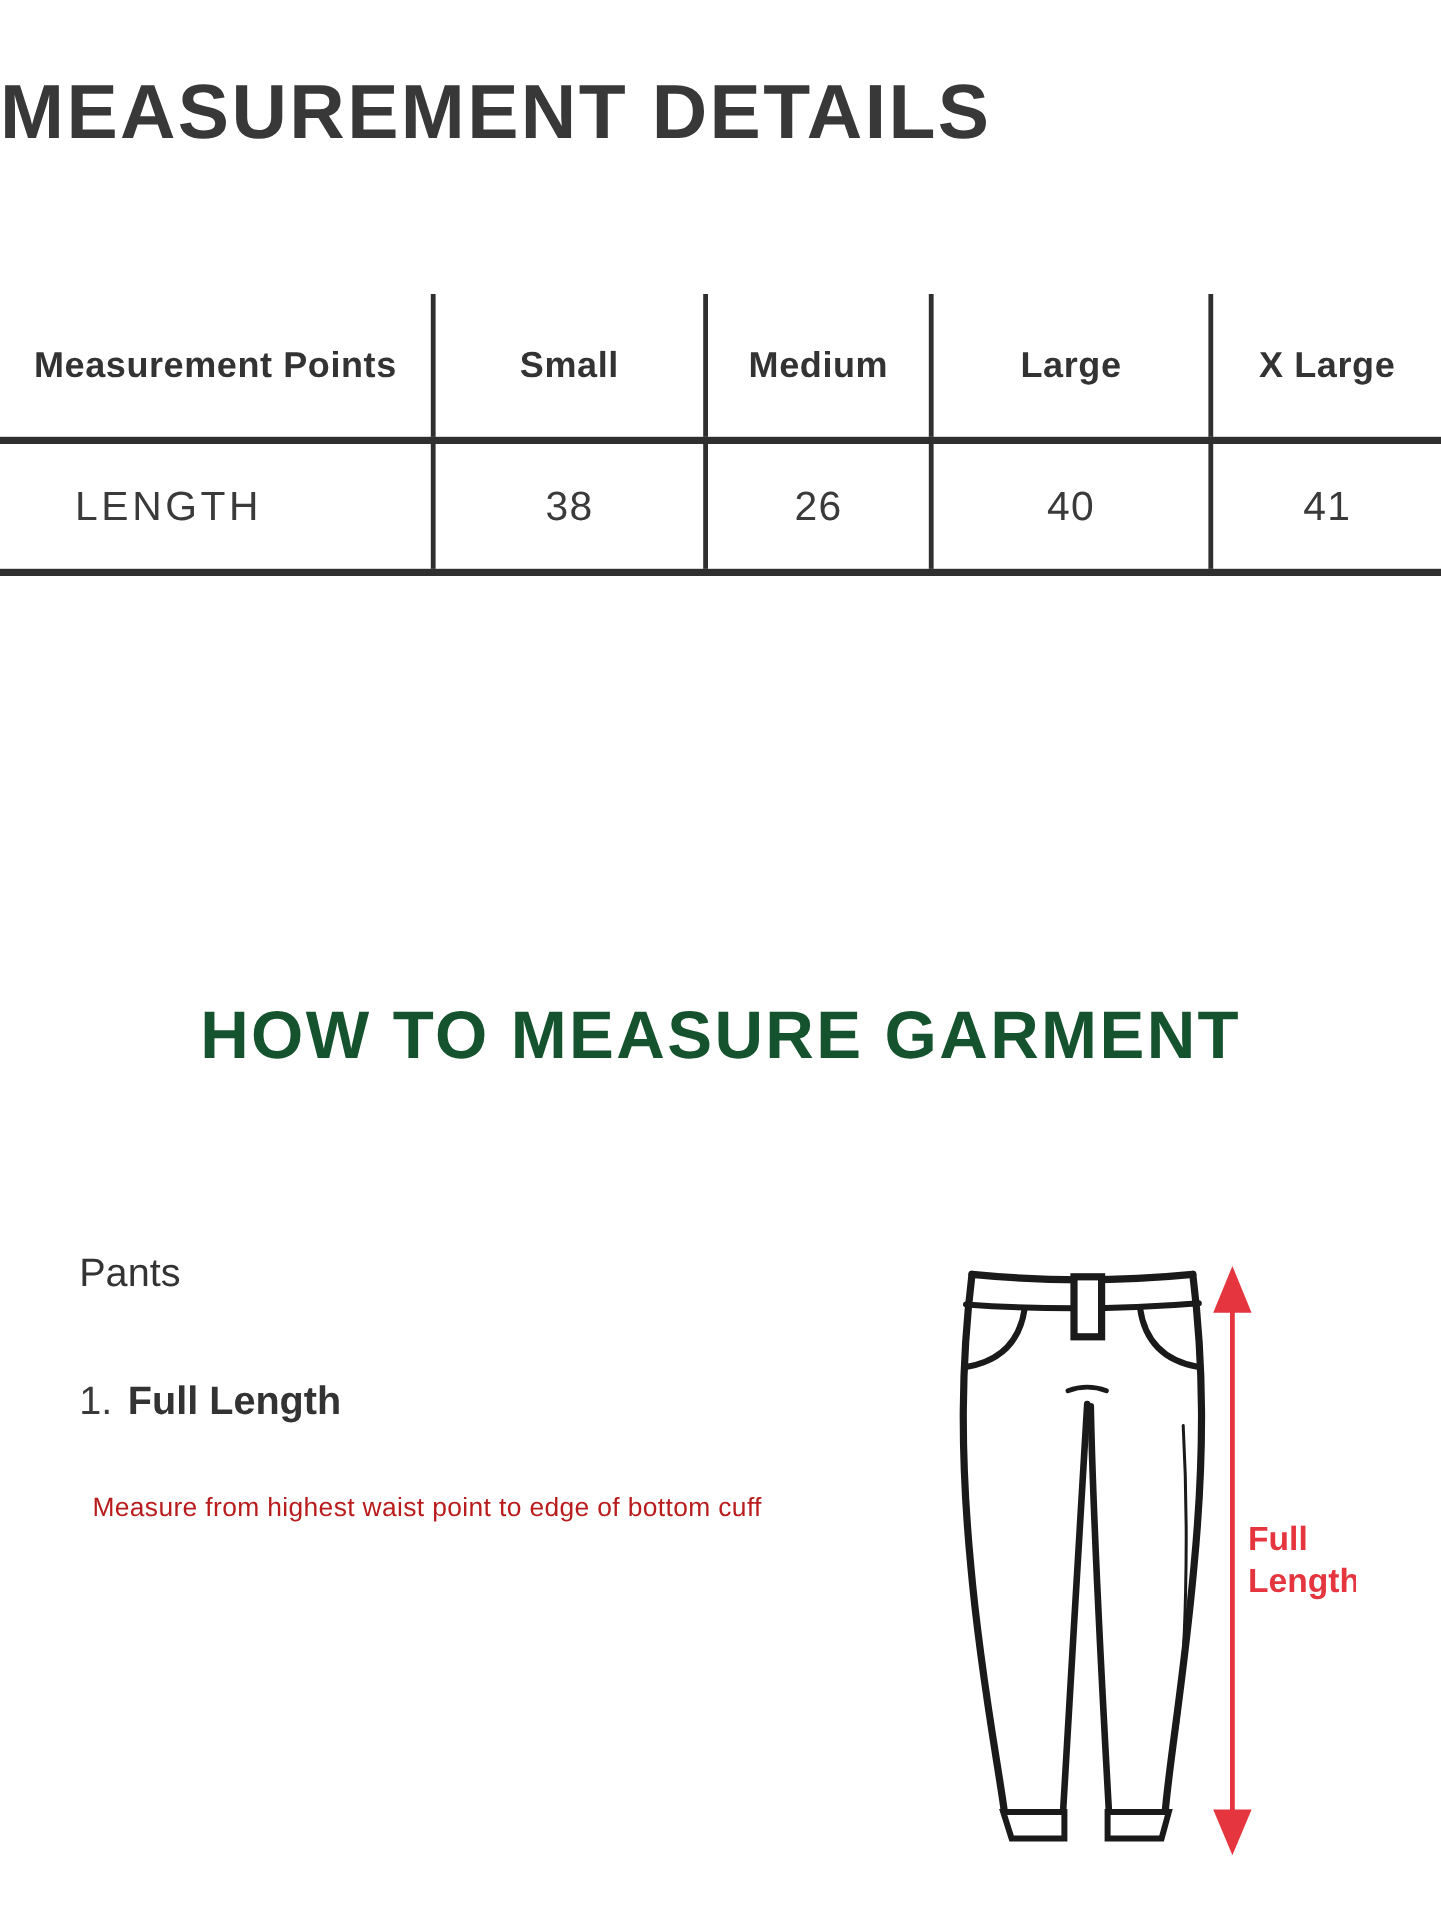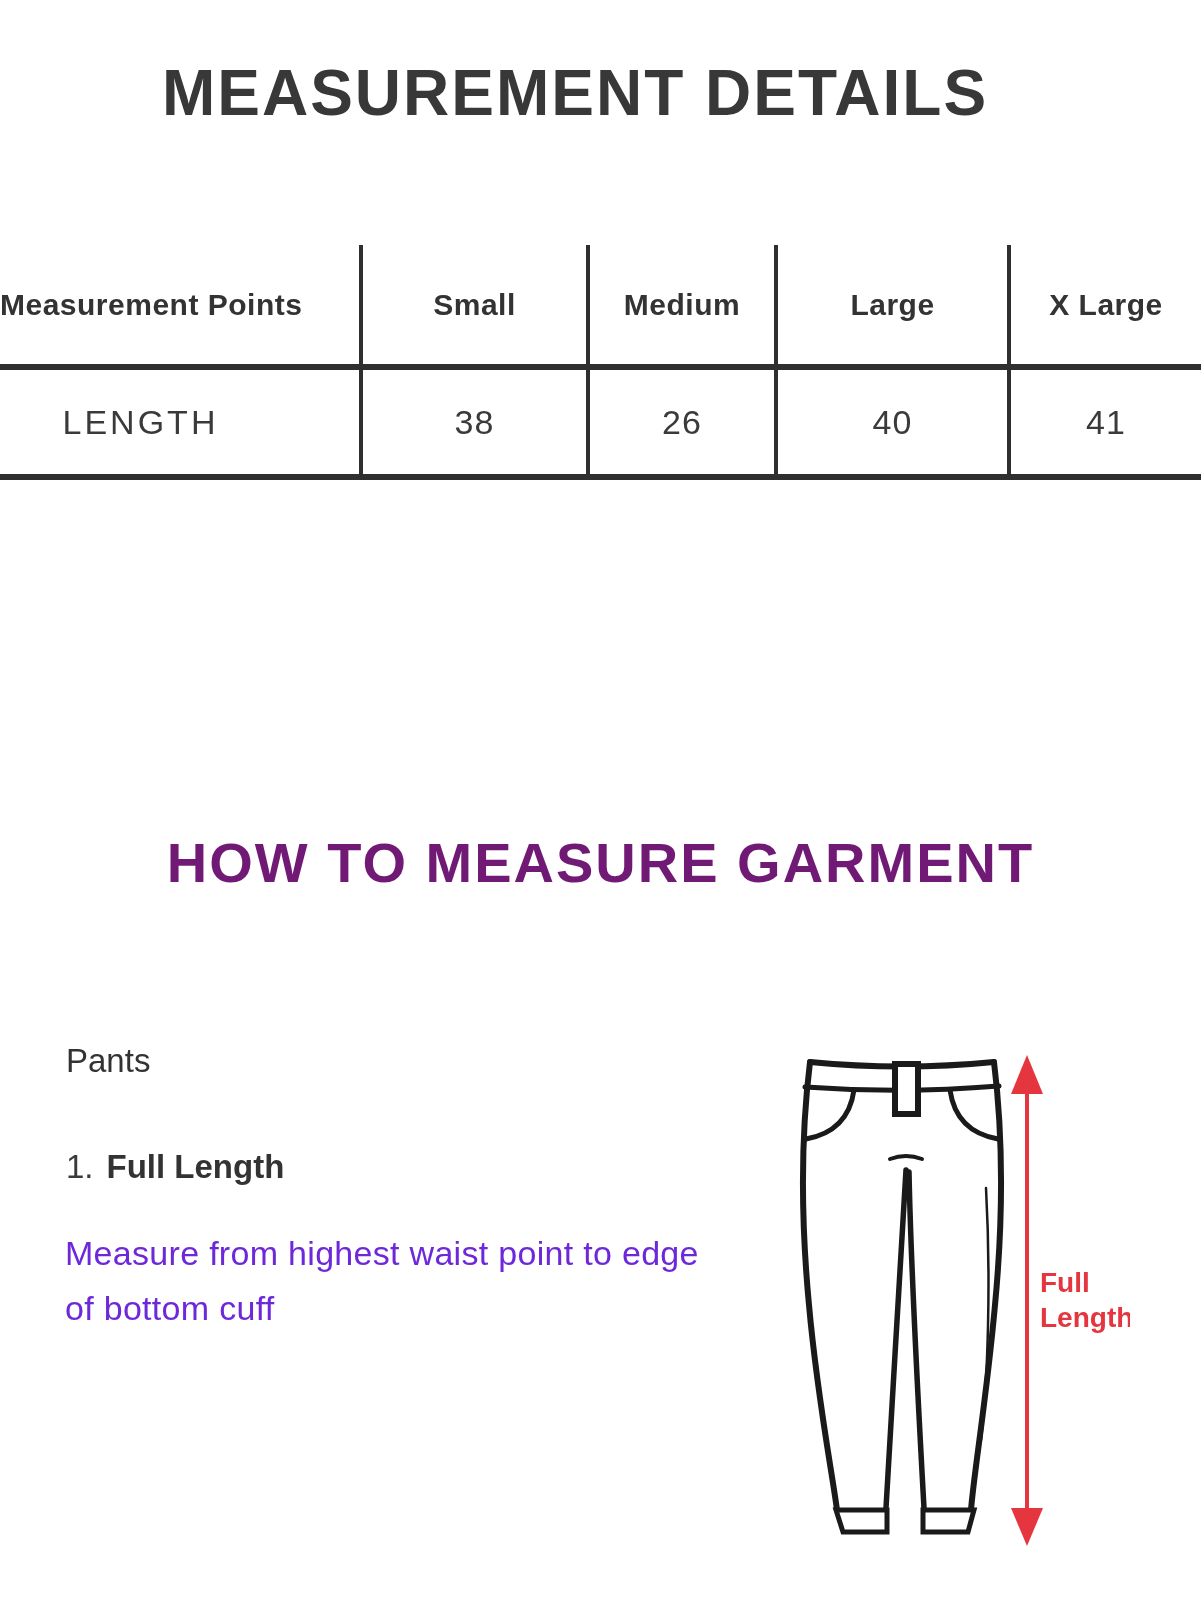--- a/index.html
+++ b/index.html
@@ -2,64 +2,64 @@
 <html><head>
 <meta charset="utf-8">
 <style>
   html, body { margin:0; padding:0; }
   body {
     width:1201px; height:1600px; background:#ffffff; position:relative;
     font-family:"Liberation Sans", sans-serif; overflow:hidden;
   }
   .h1 {
     position:absolute; top:56px; left:0; width:1150px; margin:0;
-    text-align:center; font-size:64px; font-weight:800; letter-spacing:2px;
+    text-align:left; font-size:64px; font-weight:800; letter-spacing:2px;
     color:#383838;
   }
   
   table.size {
     position:absolute; top:245px; left:0; width:1201px;
     border-collapse:collapse; table-layout:fixed;
   }
   table.size th, table.size td { padding:0; vertical-align:middle; }
   .vline { border-left:4px solid #2f2f2f; }
   thead tr { height:122px; border-bottom:6px solid #2f2f2f; }
   th { font-size:30px; font-weight:700; color:#333333; text-align:center; letter-spacing:0.5px; }
   th.first {
-    text-align:left; padding-left:58px; padding-right:73px;
+    text-align:center; padding-left:58px; padding-right:73px;
     line-height:1.5;
   }
   tbody tr.r1 { height:110px; border-bottom:6px solid #2f2f2f; }
   tbody tr.r2 { height:114px; border-bottom:6px solid #2f2f2f; }
   tbody tr.r3 { height:116px; }
   tbody td {
     font-size:34px; font-weight:400; color:#3a3a3a; text-align:center;
     letter-spacing:1px;
   }
   tbody td.lbl { padding-right:78px; letter-spacing:3px; }
   tbody tr.r3 td { padding-bottom:22px; }
   
   .h2 {
     position:absolute; top:830px; left:0; width:1201px; margin:0;
     text-align:center; font-size:56px; font-weight:800; letter-spacing:2px;
-    color:#701a75;
+    color:#14532d;
   }
   .garment {
     position:absolute; left:66px; top:1042px;
     font-size:33px; font-weight:400; color:#333333;
   }
   .step {
     position:absolute; left:66px; top:1148px;
     font-size:33px; color:#3a3a3a;
   }
   .step .num { font-weight:400; margin-right:13px; }
   .step .t { font-weight:700; color:#333333; }
   .desc {
-    position:absolute; left:65px; top:1226px; width:660px; margin:0;
-    font-size:34px; line-height:1.63; color:#6d28d9; letter-spacing:0.3px;
+    position:absolute; left:65px; top:1226px; width:660px; margin:12px;
+    font-size:22px; line-height:1.63; color:#b91c1c; letter-spacing:0.3px;
   }
   .diagram { position:absolute; left:790px; top:1040px; width:340px; height:520px; }
   .diagram svg { display:block; width:340px; height:520px; }
   .redlabel { font-weight:700; font-size:28px; font-family:"Liberation Sans", sans-serif; }
 </style>
 </head>
 <body>
 
 <h1 class="h1">MEASUREMENT DETAILS</h1>
 

